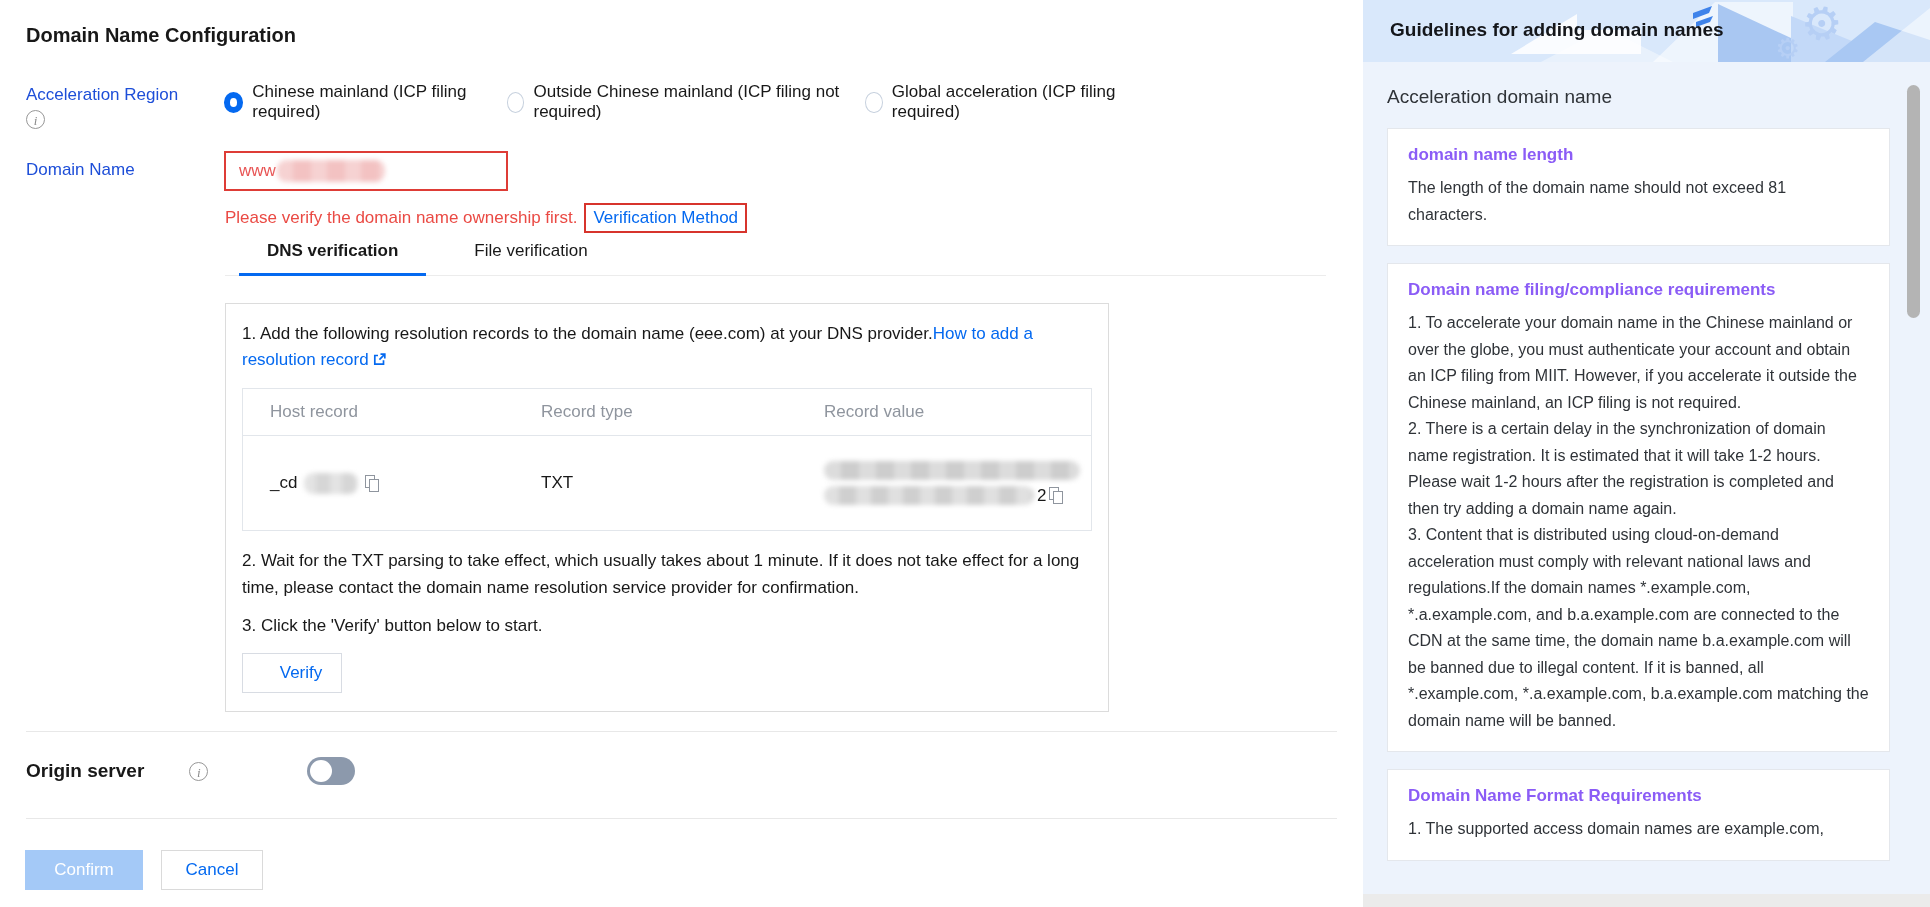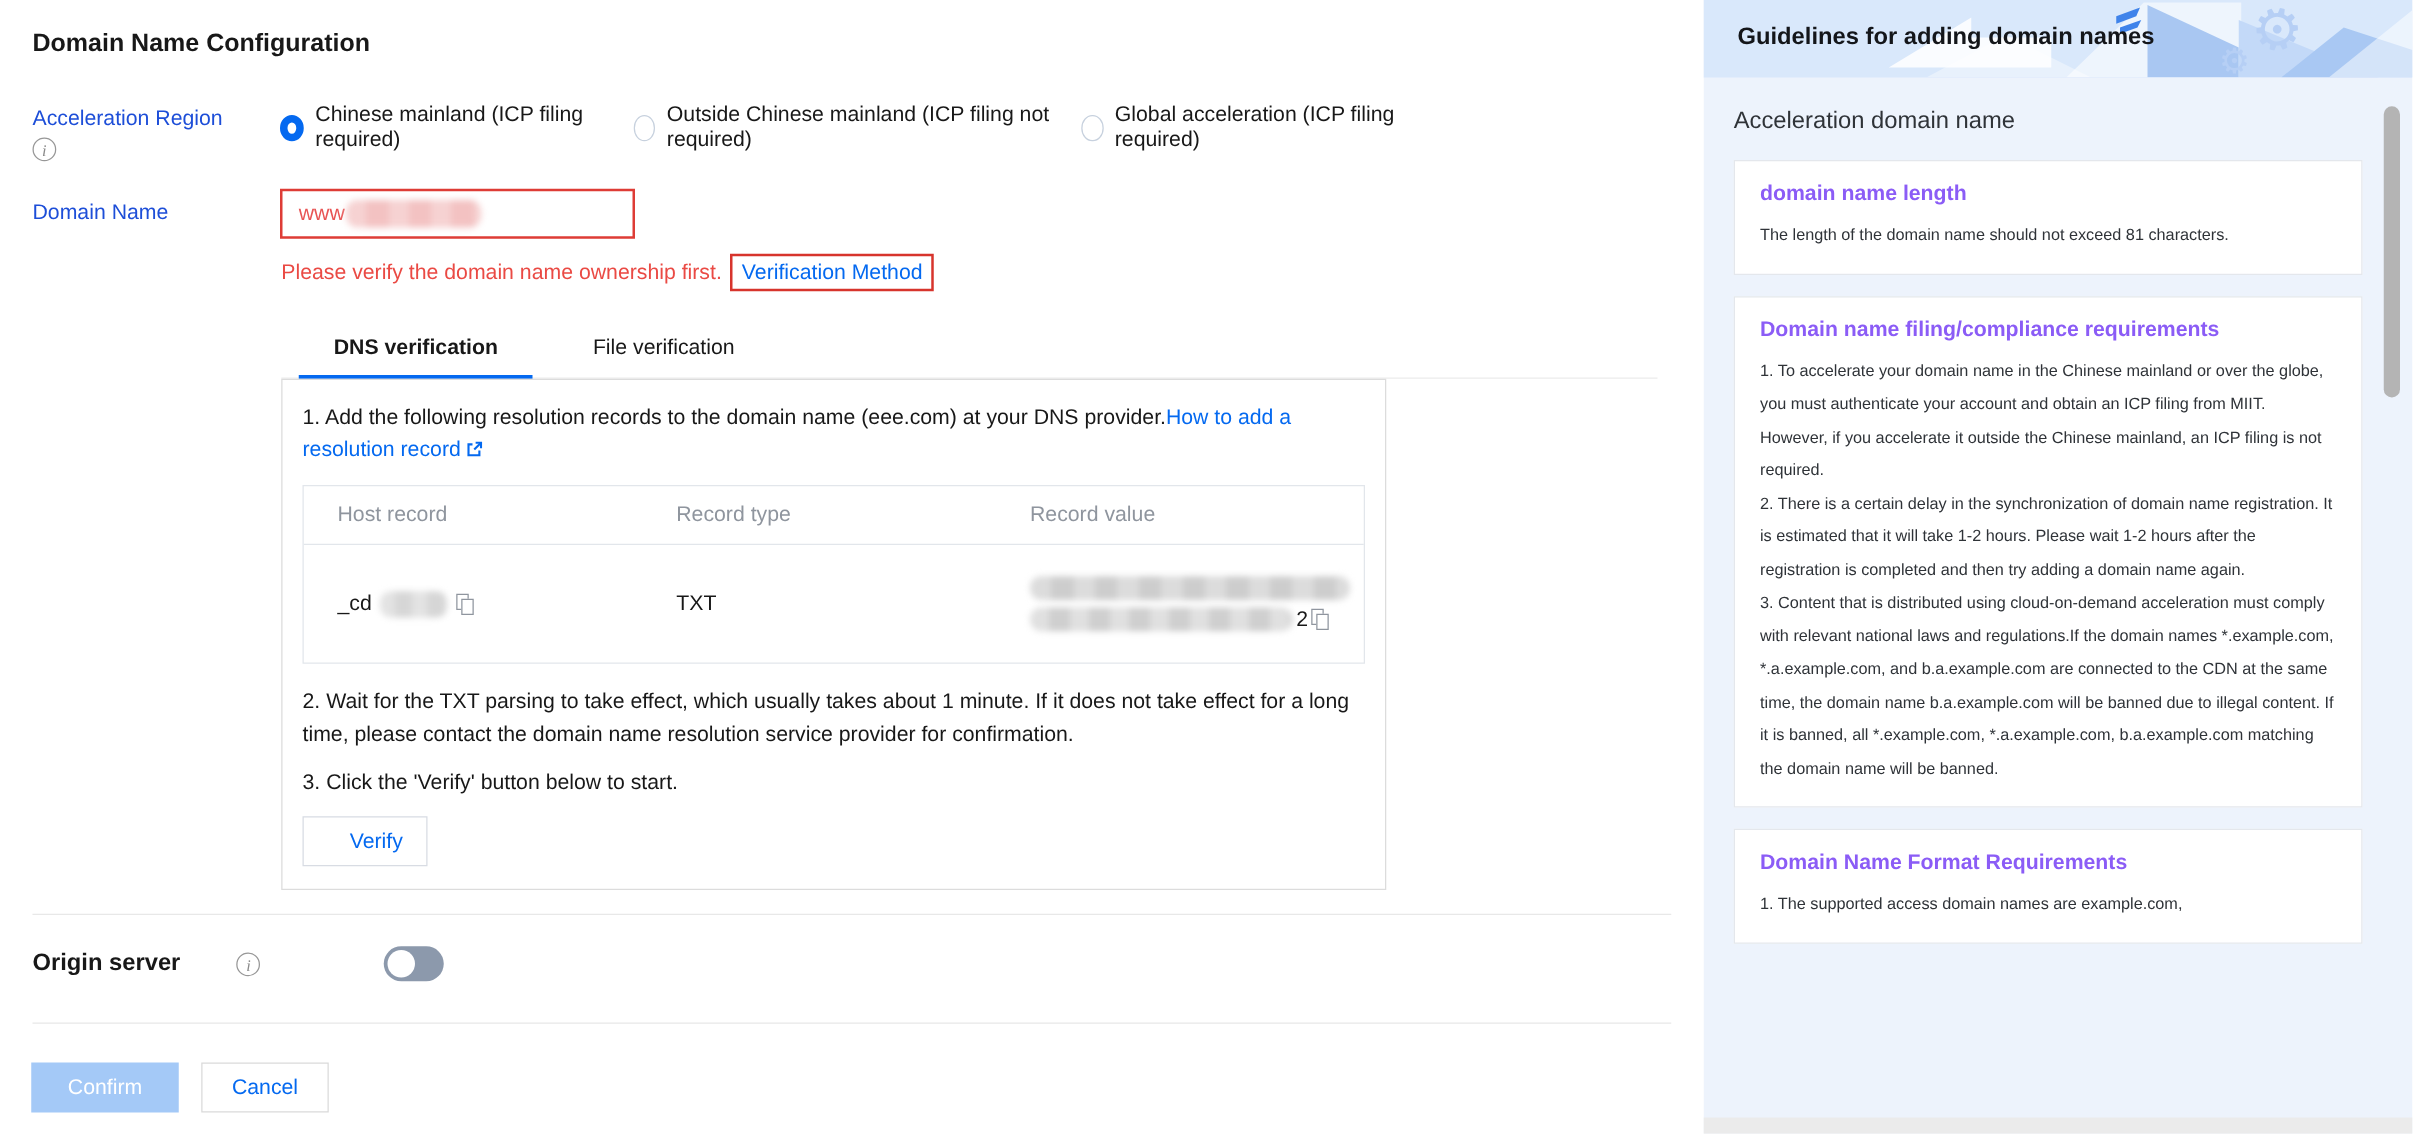--- a/index.html
+++ b/index.html
@@ -34,21 +34,21 @@
   .redact.gray-l2{width:210px;height:19px;background:repeating-linear-gradient(90deg,#e0e0e0 0 15px,#cfcfcf 15px 32px);}
 
   .error-line{position:absolute;left:225px;top:203px;display:flex;align-items:center;font-size:17px;color:#ea4a44;}
   .vm-link{margin-left:7px;border:2px solid #d7342c;padding:3px 7px;color:#0469f0;cursor:pointer;}
 
   .tabs-wrap{position:absolute;left:225px;top:241px;width:1101px;border-bottom:1px solid #ececec;}
   .tabs{display:flex;align-items:flex-end;}
   .tab{position:relative;margin-left:28px;padding:0 14px 14px;font-size:17px;color:#181818;cursor:pointer;}
   .tab.active{font-weight:bold;}
   .tab.active::after{content:"";position:absolute;left:-14px;right:-14px;bottom:-1px;height:3px;background:#0469f0;}
-  .tab + .tab{margin-left:48px;margin-top:27px;}
+  .tab + .tab{margin-left:48px;}
 
   .verify-box{position:absolute;left:225px;top:303px;width:884px;box-sizing:border-box;
     border:1px solid #dcdcdc;padding:17px 16px 18px;font-size:17px;color:#181818;}
   .step{line-height:26px;}
   .link{color:#0469f0;cursor:pointer;}
   .ext-ic{display:inline-block;vertical-align:-2px;margin-left:3px;}
 
   .records-table{margin-top:13px;border:1px solid #e2e6eb;}
   .t-head,.t-row{display:grid;grid-template-columns:271px 283px 1fr;padding-left:27px;align-items:center;}
   .t-head{height:46px;color:#8f959e;font-size:17px;border-bottom:1px solid #e2e6eb;}
@@ -82,21 +82,21 @@
 
   
   .aside{position:absolute;right:0;top:0;width:567px;height:907px;background:#edf3fc;}
   .aside-header{position:absolute;left:0;top:0;width:100%;height:62px;background:#d9e8fb;overflow:hidden;}
   .aside-title{position:absolute;left:27px;top:19px;font-size:19px;font-weight:bold;color:#14161a;z-index:3;}
   .aside-art{position:absolute;left:0;top:0;width:567px;height:62px;z-index:1;}
   .section-title{position:absolute;left:24px;top:86px;font-size:19px;color:#2f3338;}
   .cards{position:absolute;left:24px;top:128px;width:503px;display:flex;flex-direction:column;gap:17px;}
   .card{background:#fff;border:1px solid #e4e7ec;box-sizing:border-box;padding:16px 20px 17px;}
   .card-title{font-size:17px;font-weight:bold;color:#8b5cf6;margin-bottom:10px;}
-  .card-body{font-size:13px;color:#2f3338;line-height:26.5px;white-space:pre-line;}
+  .card-body{font-size:16px;color:#2f3338;line-height:26.5px;white-space:pre-line;}
   .scroll-thumb{position:absolute;right:10px;top:85px;width:13px;height:233px;background:#b4b4b4;border-radius:7px;z-index:6;cursor:pointer;}
   .bottom-strip{position:absolute;left:0;bottom:0;width:100%;height:13px;background:#ebebeb;z-index:5;}
 </style>
 </head>
 <body>
 
 <div class="main">
   <div class="page-title">Domain Name Configuration</div>
 
   <div class="field-label region-label">Acceleration Region</div>

